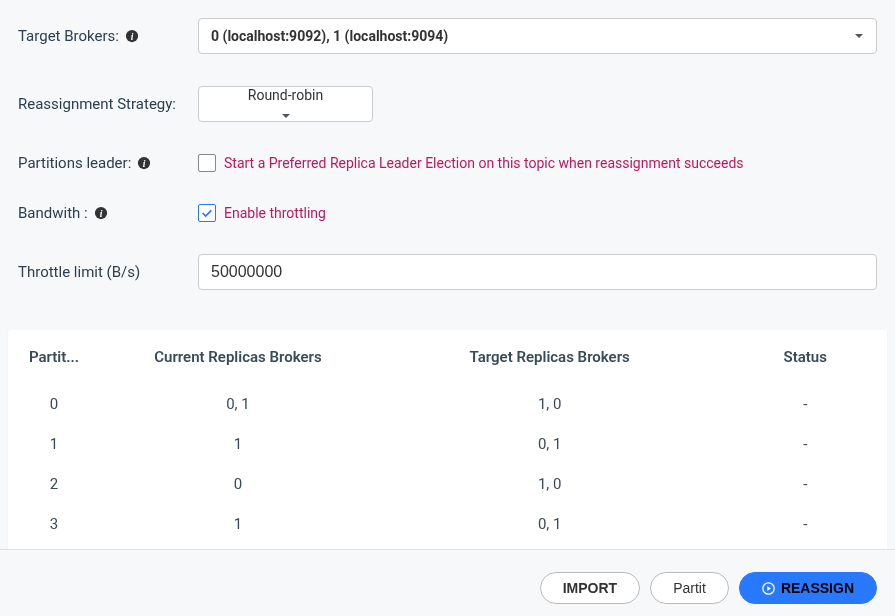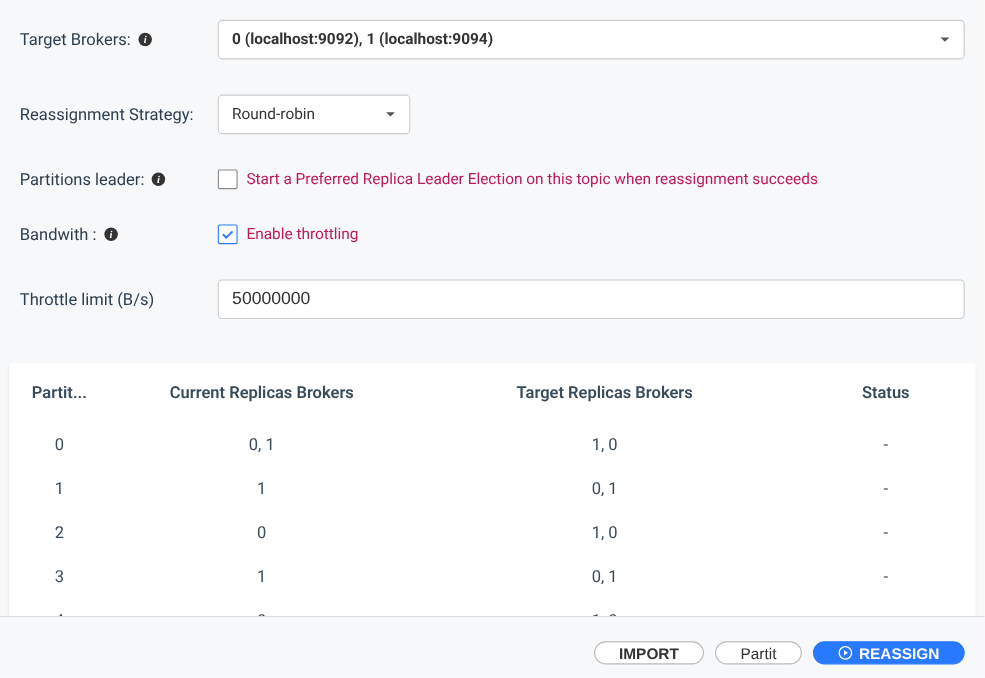--- a/index.html
+++ b/index.html
@@ -59,20 +59,21 @@
       border: 1px solid #ccc;
       border-radius: 4px;
       background: #fff;
       padding: 0 12px;
       font-size: 14px;
       color: #333;
       display: flex;
       align-items: center;
       justify-content: space-between;
       cursor: pointer;
+      flex-direction: column;
     }
     .input-full {
       width: 100%;
       height: 36px;
       border: 1px solid #ccc;
       border-radius: 4px;
       background: #fff;
       padding: 0 12px;
       font-size: 16px;
       color: #333;
@@ -154,38 +155,38 @@
       left: 0;
       right: 0;
       background: #f7f8fa;
       border-top: 1px solid #e0e0e0;
       padding: 12px 18px;
       display: flex;
       justify-content: flex-end;
       gap: 10px;
     }
     .btn {
-      height: 21px;
+      height: 32px;
       padding: 0 22px;
       border-radius: 16px;
       border: 1px solid #bbb;
       background: #fff;
       font-size: 14px;
       color: #333;
       cursor: pointer;
       display: inline-flex;
       align-items: center;
       justify-content: center;
       gap: 6px;
       margin-top: 10px;
     }
     .btn.primary {
       background: #2979ff;
       border-color: #2979ff;
-      color: #ffffff;
+      color: #000000;
       font-weight: 600;
     }
     .btn.bold-text {
       font-weight: 600;
     }
   </style>
 </head>
 <body>
 
 <div class="form-area">

